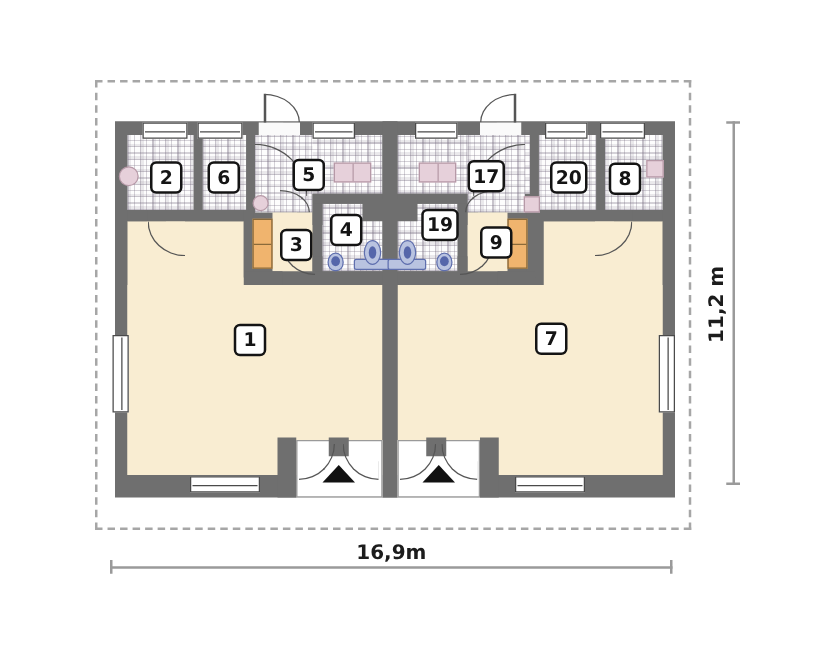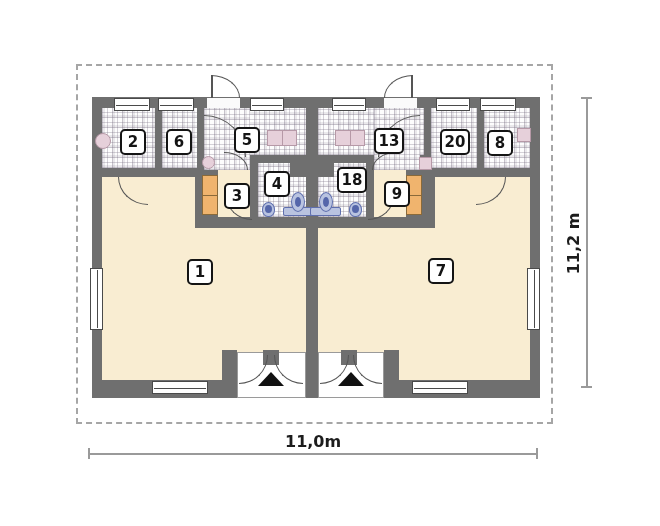--- a/index.html
+++ b/index.html
@@ -170,27 +170,27 @@
 
   <div class="roomlabel" style="left:187px;top:259px;">1</div>
   <div class="roomlabel" style="left:120px;top:129px;">2</div>
   <div class="roomlabel" style="left:224px;top:183px;">3</div>
   <div class="roomlabel" style="left:264px;top:171px;">4</div>
   <div class="roomlabel" style="left:234px;top:127px;">5</div>
   <div class="roomlabel" style="left:166px;top:129px;">6</div>
   <div class="roomlabel" style="left:428px;top:258px;">7</div>
   <div class="roomlabel" style="left:487px;top:130px;">8</div>
   <div class="roomlabel" style="left:384px;top:181px;">9</div>
-  <div class="roomlabel wide" style="left:337px;top:167px;">18</div>
-  <div class="roomlabel wide" style="left:374px;top:128px;">13</div>
+  <div class="roomlabel wide" style="left:337px;top:167px;">19</div>
+  <div class="roomlabel wide" style="left:374px;top:128px;">17</div>
   <div class="roomlabel wide" style="left:440px;top:129px;">20</div>
 
   <div class="dim" style="left:88px;top:453px;width:450px;height:2px;"></div>
   <div class="dim" style="left:88px;top:448px;width:2px;height:11px;"></div>
   <div class="dim" style="left:536px;top:448px;width:2px;height:11px;"></div>
-  <div class="dimtext" style="left:285px;top:432px;">11,0m</div>
+  <div class="dimtext" style="left:285px;top:432px;">16,9m</div>
 
   <div class="dim" style="left:586px;top:97px;width:2px;height:291px;"></div>
   <div class="dim" style="left:581px;top:97px;width:11px;height:2px;"></div>
   <div class="dim" style="left:581px;top:386px;width:11px;height:2px;"></div>
   <div class="dimtext vtext" style="left:540px;top:234px;width:66px;text-align:center;">11,2 m</div>
 
 </div>
 
 </body></html>

